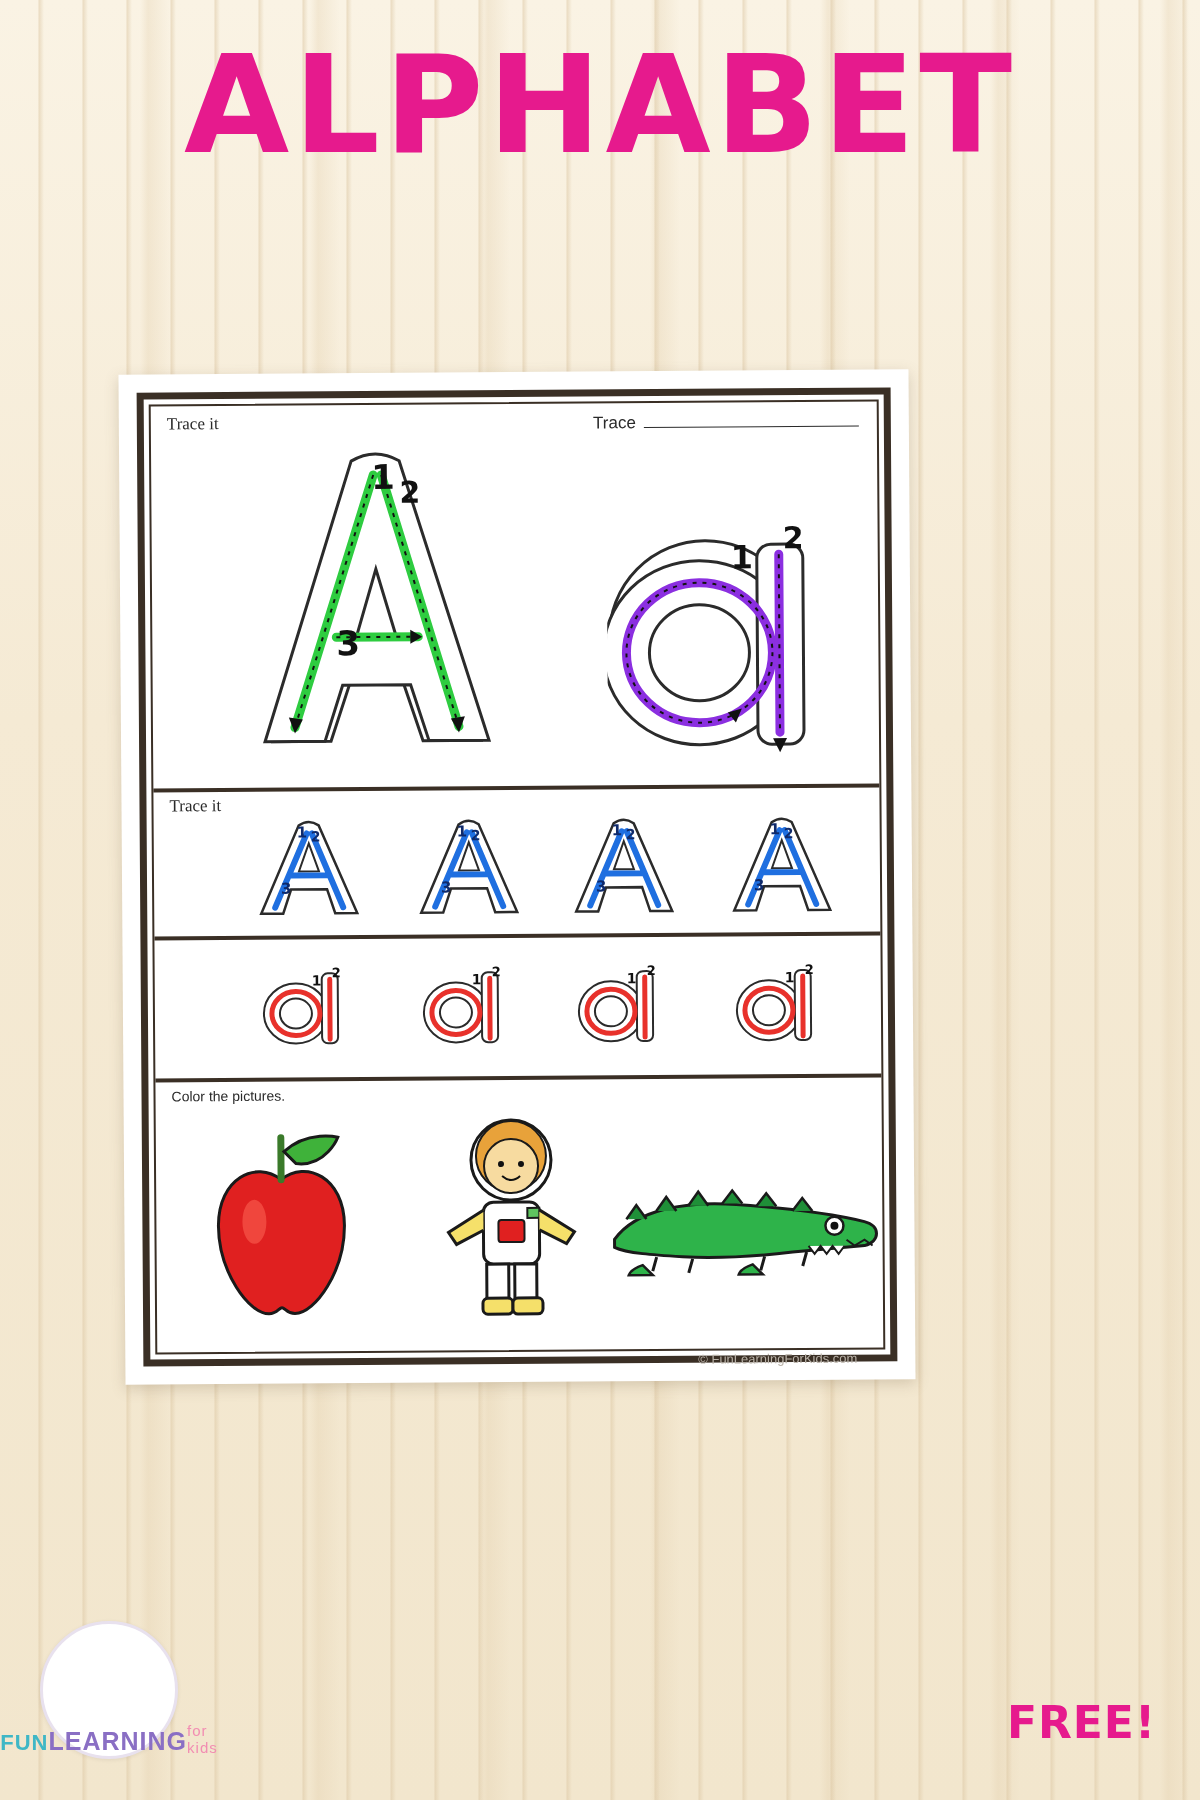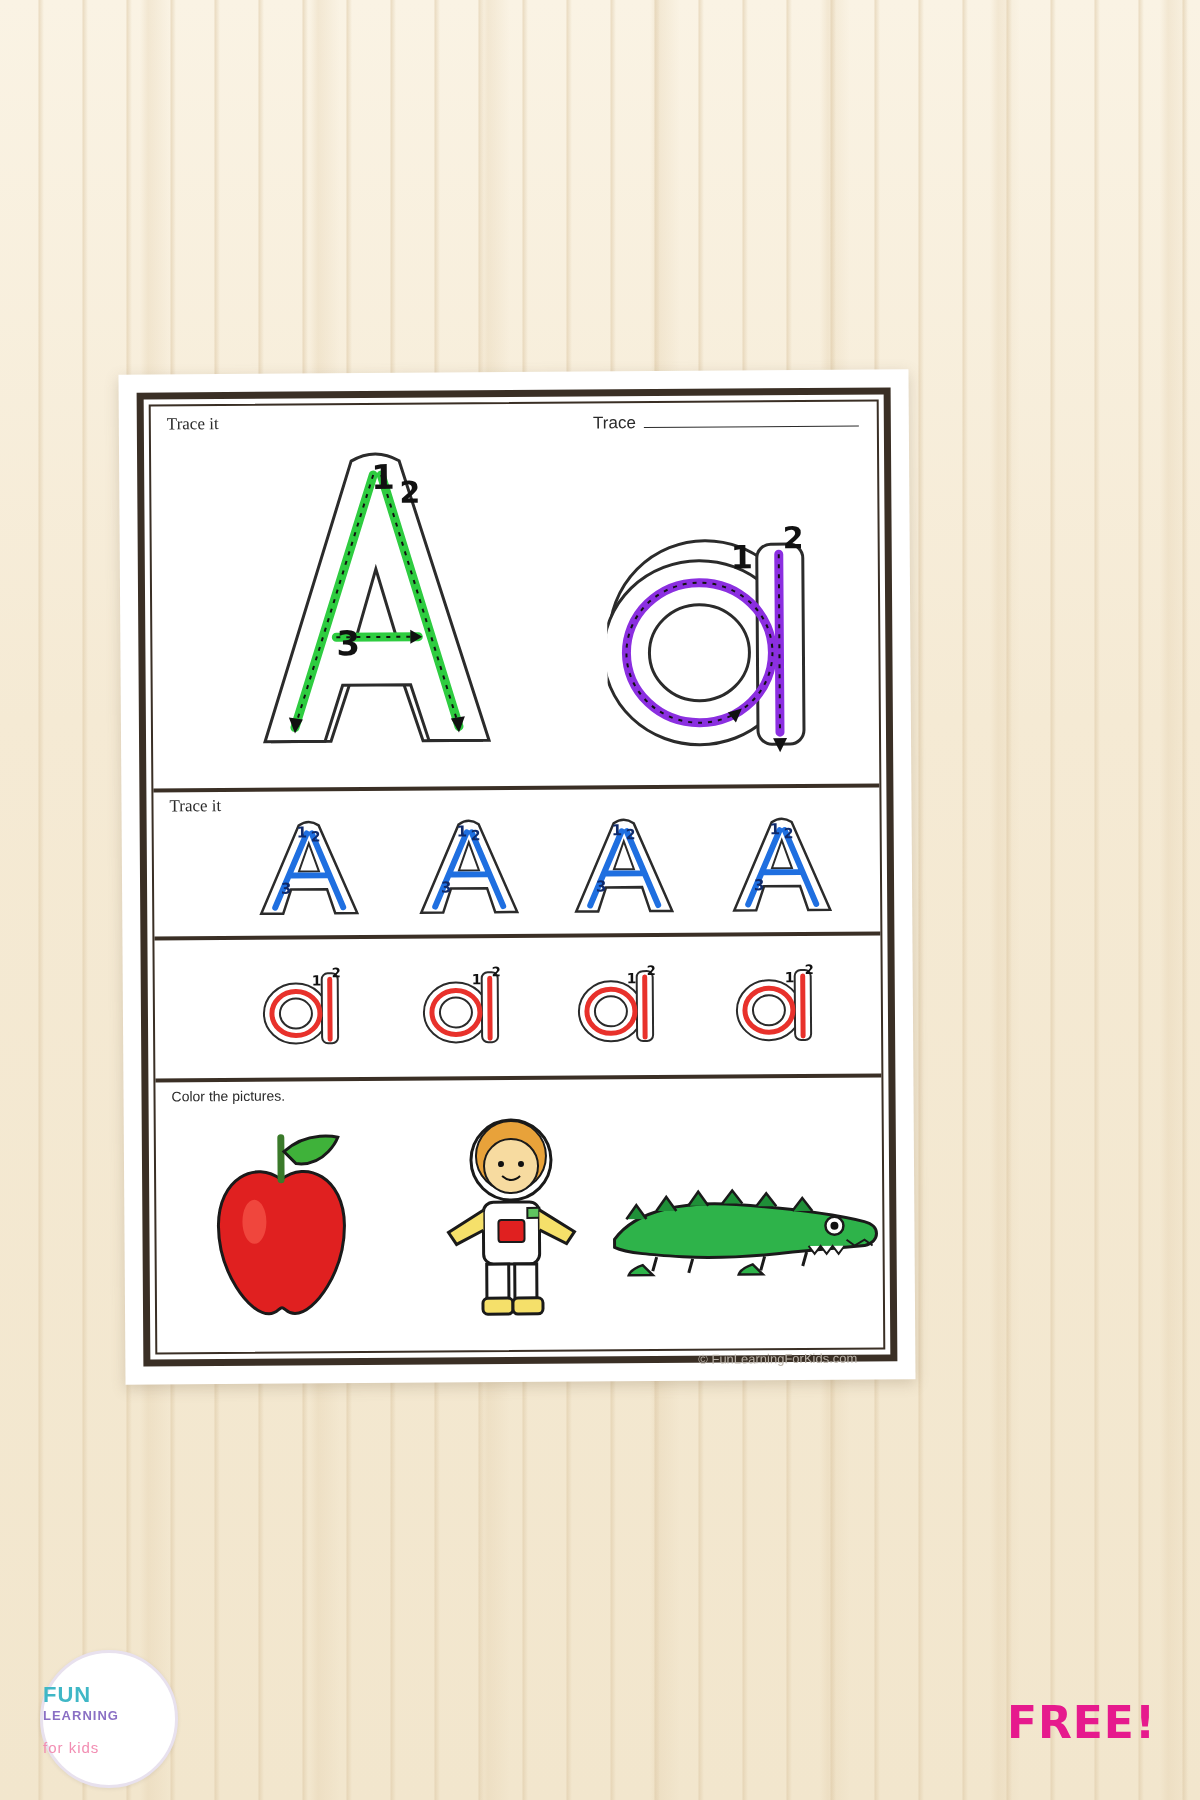--- a/index.html
+++ b/index.html
@@ -98,43 +98,44 @@
     font-size:14px;color:#2a2a2a;
   }
   .watermark{
     position:absolute;right:26px;bottom:8px;
     font-size:13px;color:#b9b2a8;
     font-family:"Liberation Sans", sans-serif;
   }
 
   
   .logo{
-    position:absolute;left:40px;bottom:12px;
+    position:absolute;left:40px;bottom:41px;
     width:132px;height:132px;border-radius:50%;
     background:#ffffff;
     border:3px solid #e8e1ee;
-    display:flex;flex-direction:column;align-items:flex-start;justify-content:center;
+    display:flex;flex-direction:row;align-items:flex-end;justify-content:center;
     box-shadow:0 1px 4px rgba(0,0,0,.08);
   }
   .logo .l1{font-size:22px;font-weight:bold;color:#3fb7c6;letter-spacing:1px;}
-  .logo .l2{font-size:13px;font-weight:bold;color:#8a6fc4;letter-spacing:1px;}
+  .logo .l2{font-size:25px;font-weight:bold;color:#8a6fc4;letter-spacing:1px;}
   .logo .l3{font-size:15px;color:#f28db2;letter-spacing:1px;margin-top:16px;}
   .free{
     position:absolute;right:44px;bottom:52px;
     font-family:"DejaVu Sans", sans-serif;
     font-weight:bold;font-size:44px;color:#e61a8d;
     letter-spacing:1px;
   }
 </style>
 </head>
 <body>
 
 <div class="wood"></div>
 
 <div class="title-block">
+  <div class="title-main">ALPHABET</div>
 </div>
 
 <div class="sheet">
   <div class="sheet-inner">
     <div class="sheet-inner2">
 
       <div class="row" id="rowBig">
         <div class="row-label">Trace it</div>
         <div class="name-line">
           <span>Trace</span>

